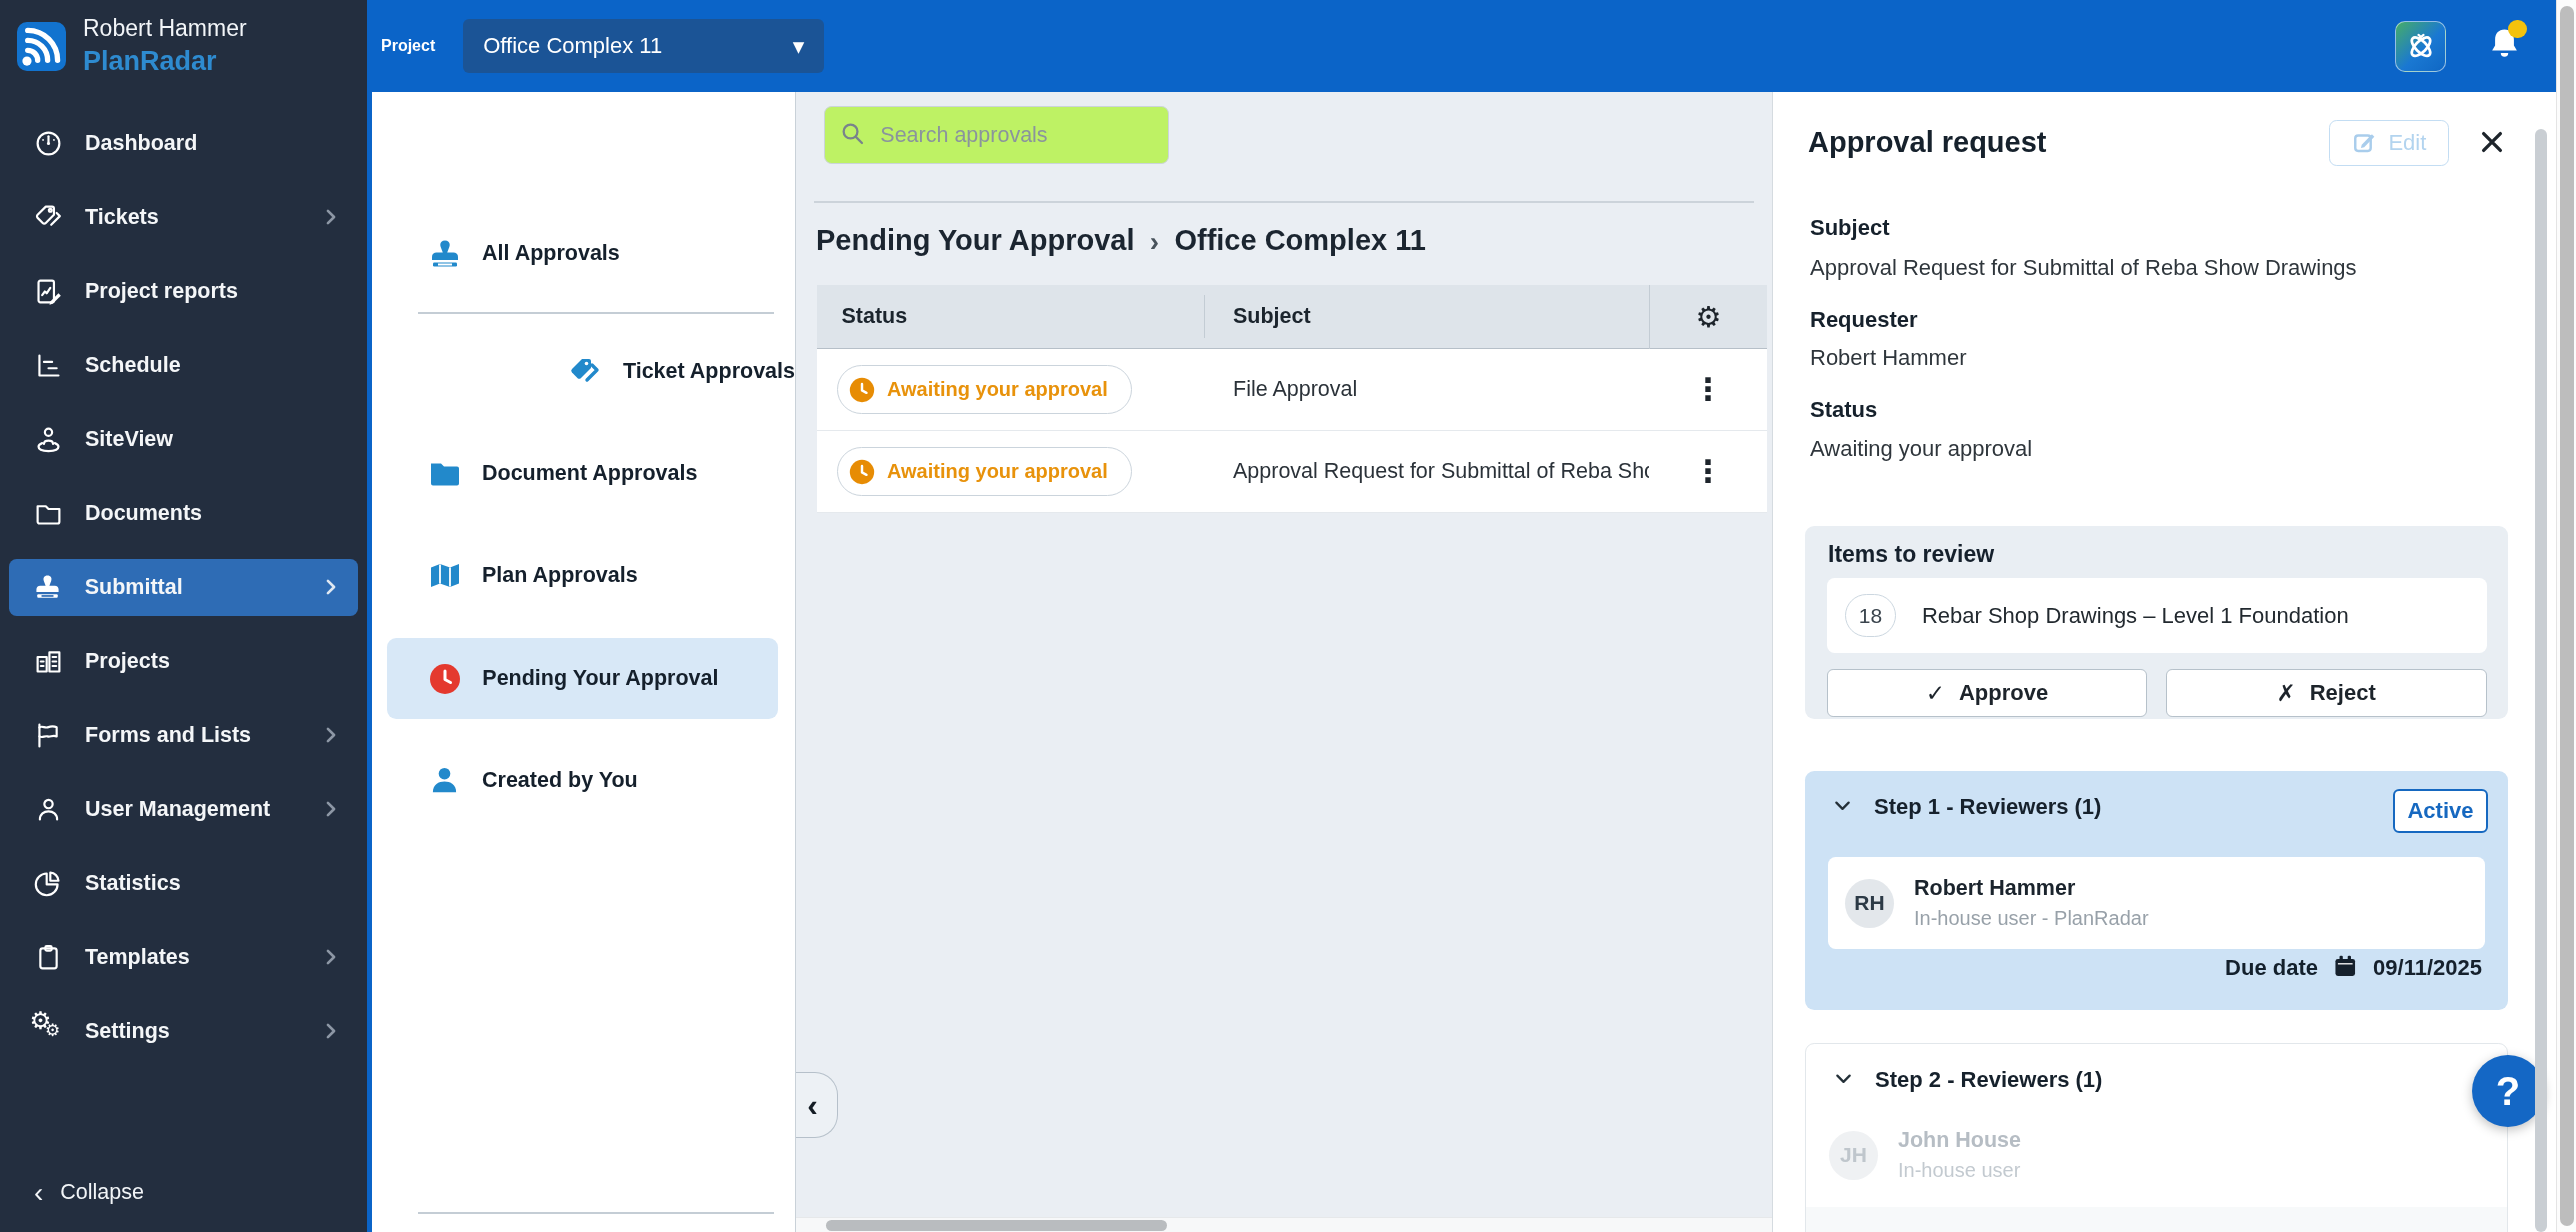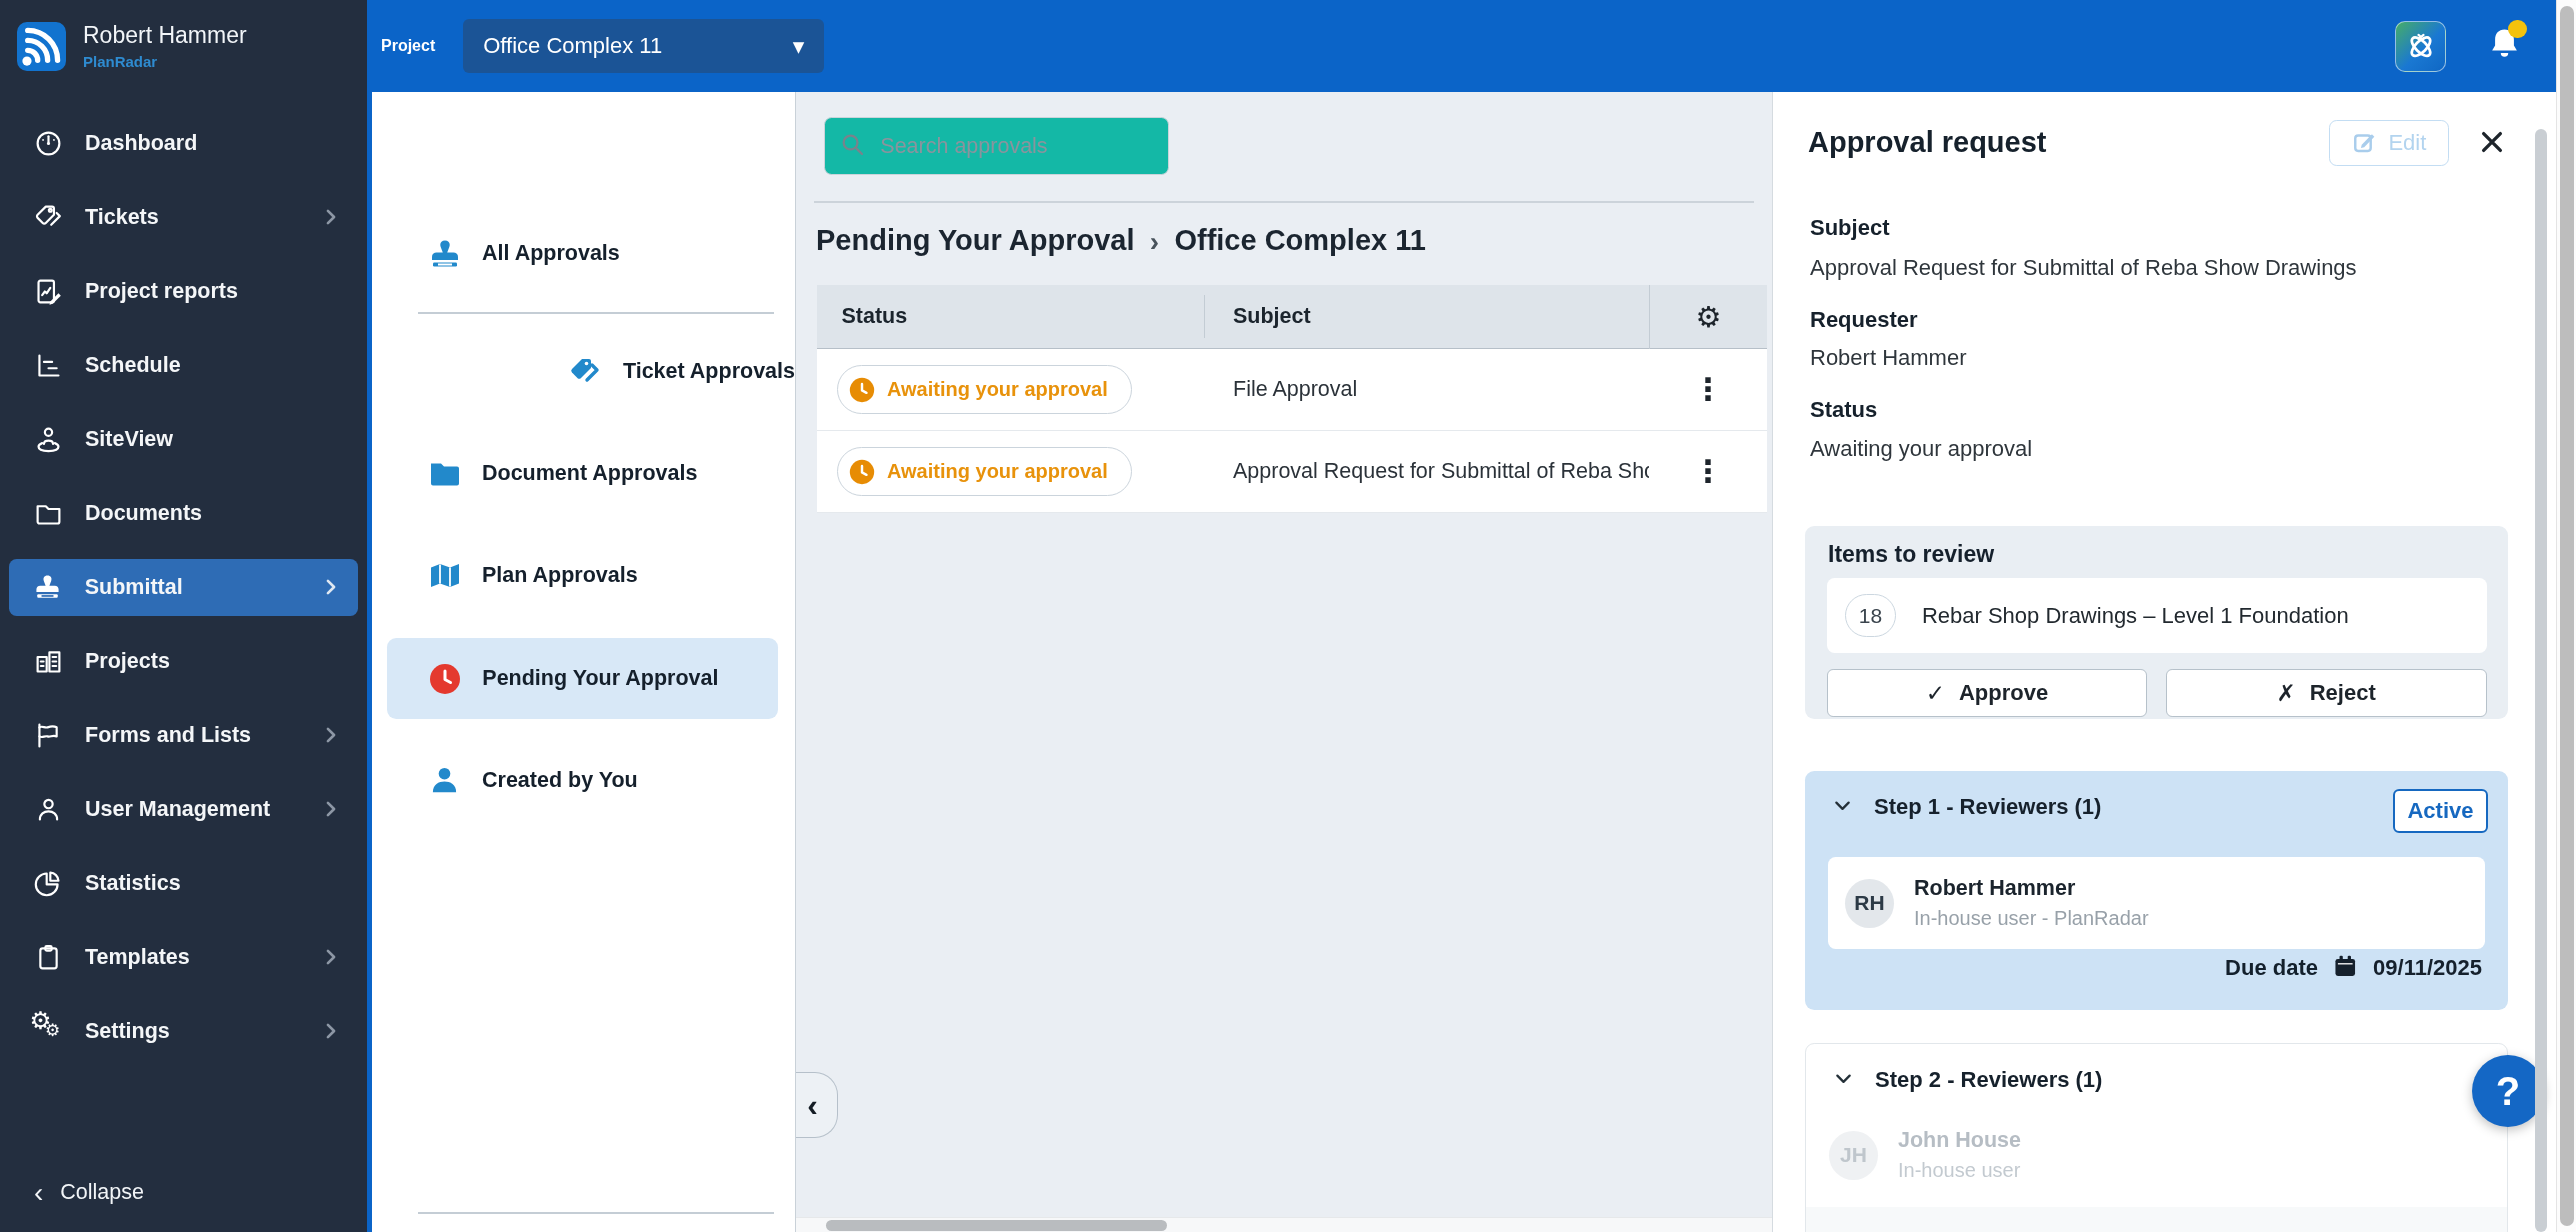--- a/index.html
+++ b/index.html
@@ -22,21 +22,21 @@
   .bell-wrap { position:relative; width:35px; height:40px; cursor:pointer; }
   .bell-dot { position:absolute; right:-4.6px; top:-6.1px; width:18.4px; height:18.4px; border-radius:50%; background:#f4c20d; }
 
   
   .sidebar { position:absolute; left:0; top:0; width:367px; height:1232px; background:#232e3f; z-index:6; }
   .accent-line { position:absolute; left:367px; top:0; width:5.4px; height:1232px; background:#0b64c8; z-index:7; }
   .user-block { display:flex; align-items:center; padding:20px 0 20px 17px; height:92px; }
   .user-logo { width:49px; height:49px; flex:0 0 49px; }
   .user-text { margin-left:17px; }
   .user-name { color:#f2f5f8; font-size:23px; font-weight:400; }
-  .user-company { color:#2e8bd0; font-size:15px; font-weight:700; margin-top:4.6px; }
+  .user-company { color:#2e8bd0; font-size:27px; font-weight:700; margin-top:4.6px; }
   .nav { margin-top:14px; }
   .nav-item { position:relative; height:74px; display:flex; align-items:center; padding:0 26px 0 31px;
     color:#f4f6f8; cursor:pointer; }
   .nav-item .nicon { width:34px; flex:0 0 34px; display:flex; align-items:center; justify-content:center; }
   .nav-item .nlabel { font-size:21.5px; font-weight:600; margin-left:20px; flex:1; }
   .nav-item .nchev { width:23px; display:flex; justify-content:flex-end; }
   .nav-item.active { background:#2e6cb5; border-radius:7.7px; margin:0 9.2px; padding:0 17px 0 21.5px; height:57px; }
   .nav-item.active-wrap { height:74px; display:flex; align-items:center; }
   .sicon { stroke:#fff; stroke-width:2.4; fill:none; stroke-linecap:round; stroke-linejoin:round; }
   .gear-glyphs { position:relative; color:#fff; width:34px; height:34px; }
@@ -51,21 +51,21 @@
   .midcol { position:absolute; left:372px; top:92px; width:424px; height:1140px; background:#fff;
     border-right:1.5px solid #c9d1d8; z-index:4; }
   .cat-item { position:absolute; left:0; width:100%; height:69px; display:flex; align-items:center; padding-left:55px; cursor:pointer; }
   .cat-item .cicon { width:35px; flex:0 0 35px; display:flex; align-items:center; justify-content:center; }
   .cat-item .clabel { font-size:21.5px; font-weight:700; color:#15202c; margin-left:20px; }
   .cat-item.active-cat { left:15.3px; width:391px; background:#d8e8f7; border-radius:9.2px; padding-left:40px; }
   .cat-divider { position:absolute; left:46px; right:21.5px; height:1.5px; background:#c4cdd5; }
 
   
   .maincol { position:absolute; left:796px; top:92px; width:976px; height:1140px; background:#eaeef3; z-index:3; }
-  .search-box { position:absolute; left:28px; top:25px; width:345px; height:58px; background:#14b8a6;
+  .search-box { position:absolute; left:28px; top:14px; width:345px; height:58px; background:#bef264;
     border:1.5px solid #cbd4da; border-radius:7.7px; display:flex; align-items:center; padding:0 15.3px; }
   .search-box input { border:none; outline:none; font-size:21.5px; color:#3a434b; margin-left:14px; width:253px;
     font-family:"Liberation Sans","DejaVu Sans",sans-serif; background:transparent; }
   .search-box input::placeholder { color:#8a949d; }
   .main-divider { position:absolute; left:18.4px; right:18.4px; top:109px; height:1.5px; background:#ccd3da; }
   .breadcrumb { position:absolute; left:20px; top:132px; display:flex; align-items:center; gap:15.3px; }
   .breadcrumb .bc { font-size:29px; font-weight:700; color:#1b2530; }
   .breadcrumb .sep { font-size:28px; font-weight:700; color:#49535c; padding-top:1.5px; }
   .table { position:absolute; left:21px; top:193px; width:950px; }
   .thead { display:flex; height:64px; background:#dee4ea; border-bottom:1.5px solid #b6bfc8; align-items:center; }

